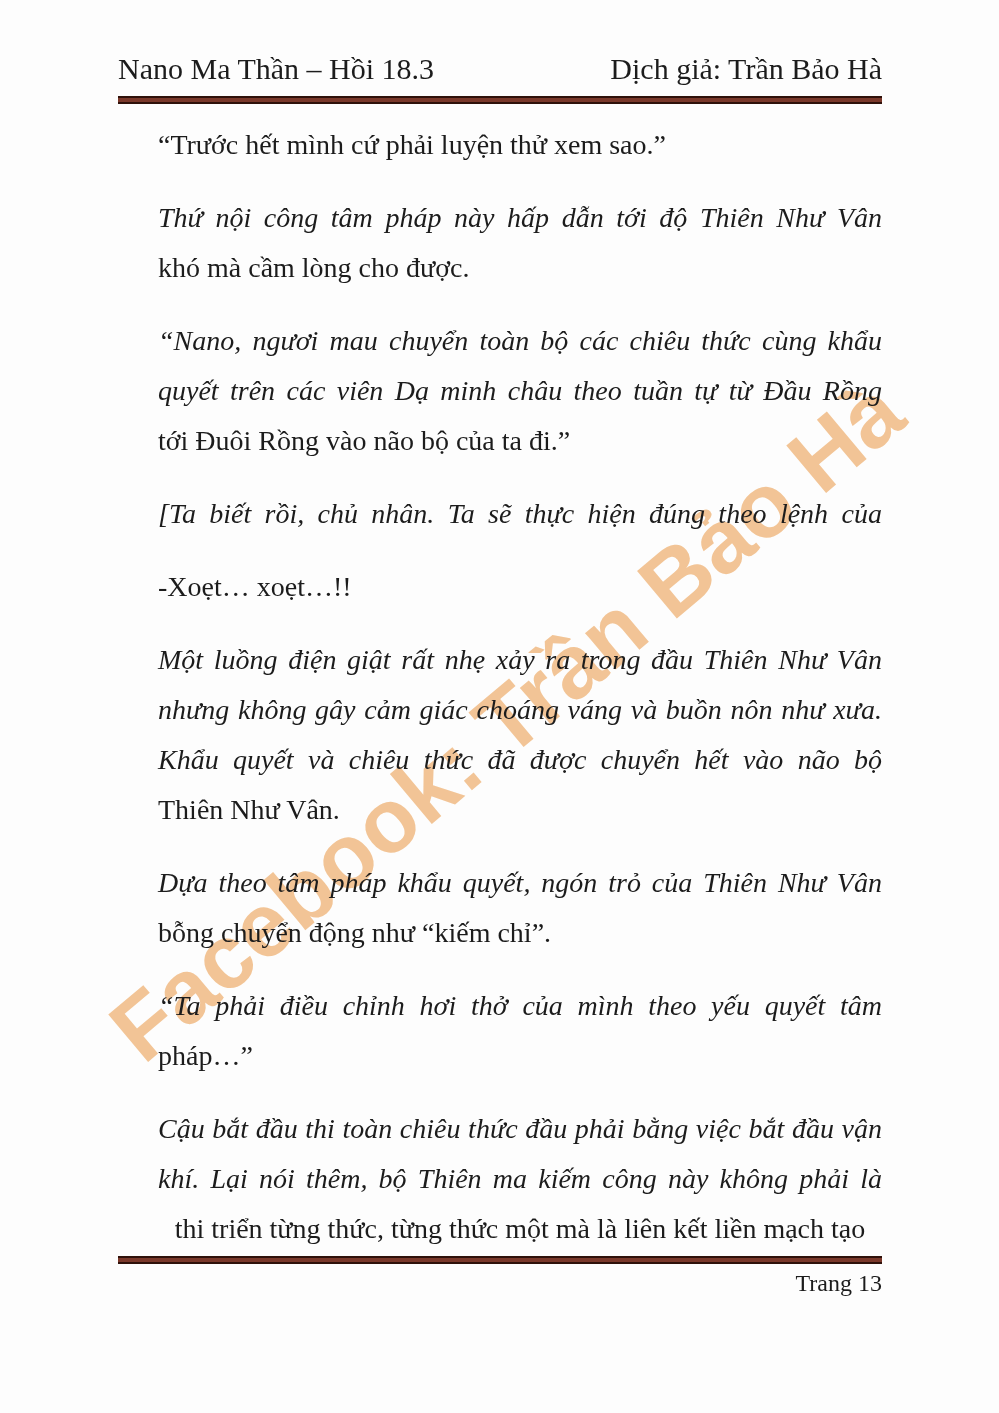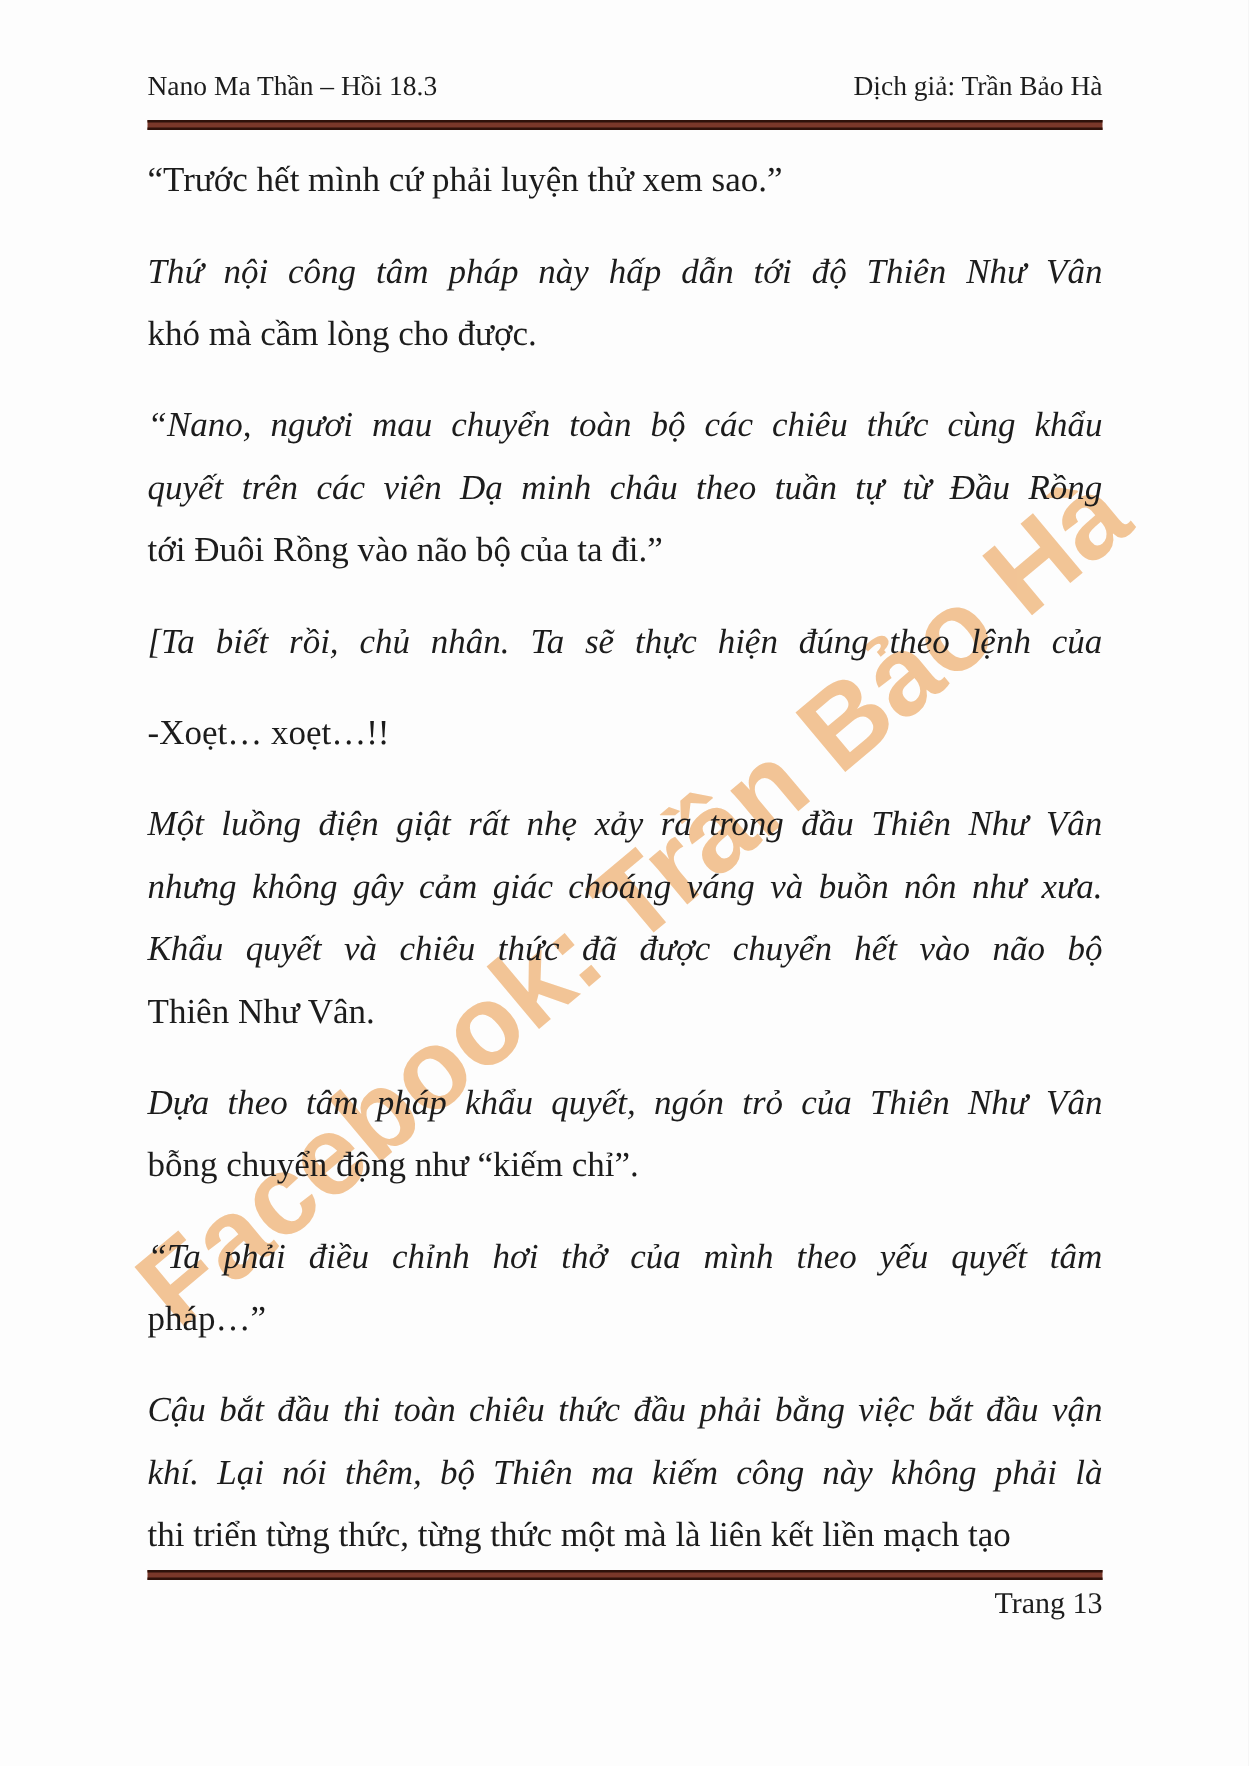--- a/index.html
+++ b/index.html
@@ -30,37 +30,38 @@
   .content {
     position: relative;
     z-index: 1;
     padding: 0 117px 0 118px;
   }
   .hdr {
     display: flex;
     justify-content: space-between;
     align-items: center;
     margin-top: 52px;
-    font-size: 22px;
+    font-size: 30px;
     line-height: 34px;
   }
   .rule {
     height: 4px;
     background: var(--rule_fill, #7a382a);
     border-top: 2px solid var(--rule_edge, #2f110a);
     border-bottom: 2px solid var(--rule_edge, #2f110a);
   }
   .rule-top { margin-top: 10px; }
   .rule-bottom { margin-top: 2px; }
   .body-text {
     margin-top: 16px;
     font-size: 28px;
+    margin-left: 40px;
   }
   .para { margin: 0 0 23px 0; }
-  .para:last-child { margin-bottom: 0; }
+  .para:last-child { margin-bottom: 0; text-align: center; }
   .line { height: 50px; line-height: 50px; white-space: nowrap; overflow: visible; }
   .line-just { display: flex; justify-content: space-between; font-style: italic; }
   .footer-label {
     text-align: right;
     font-size: 24px;
     line-height: 30px;
     margin-top: 4px;
   }
 </style>
 </head>

